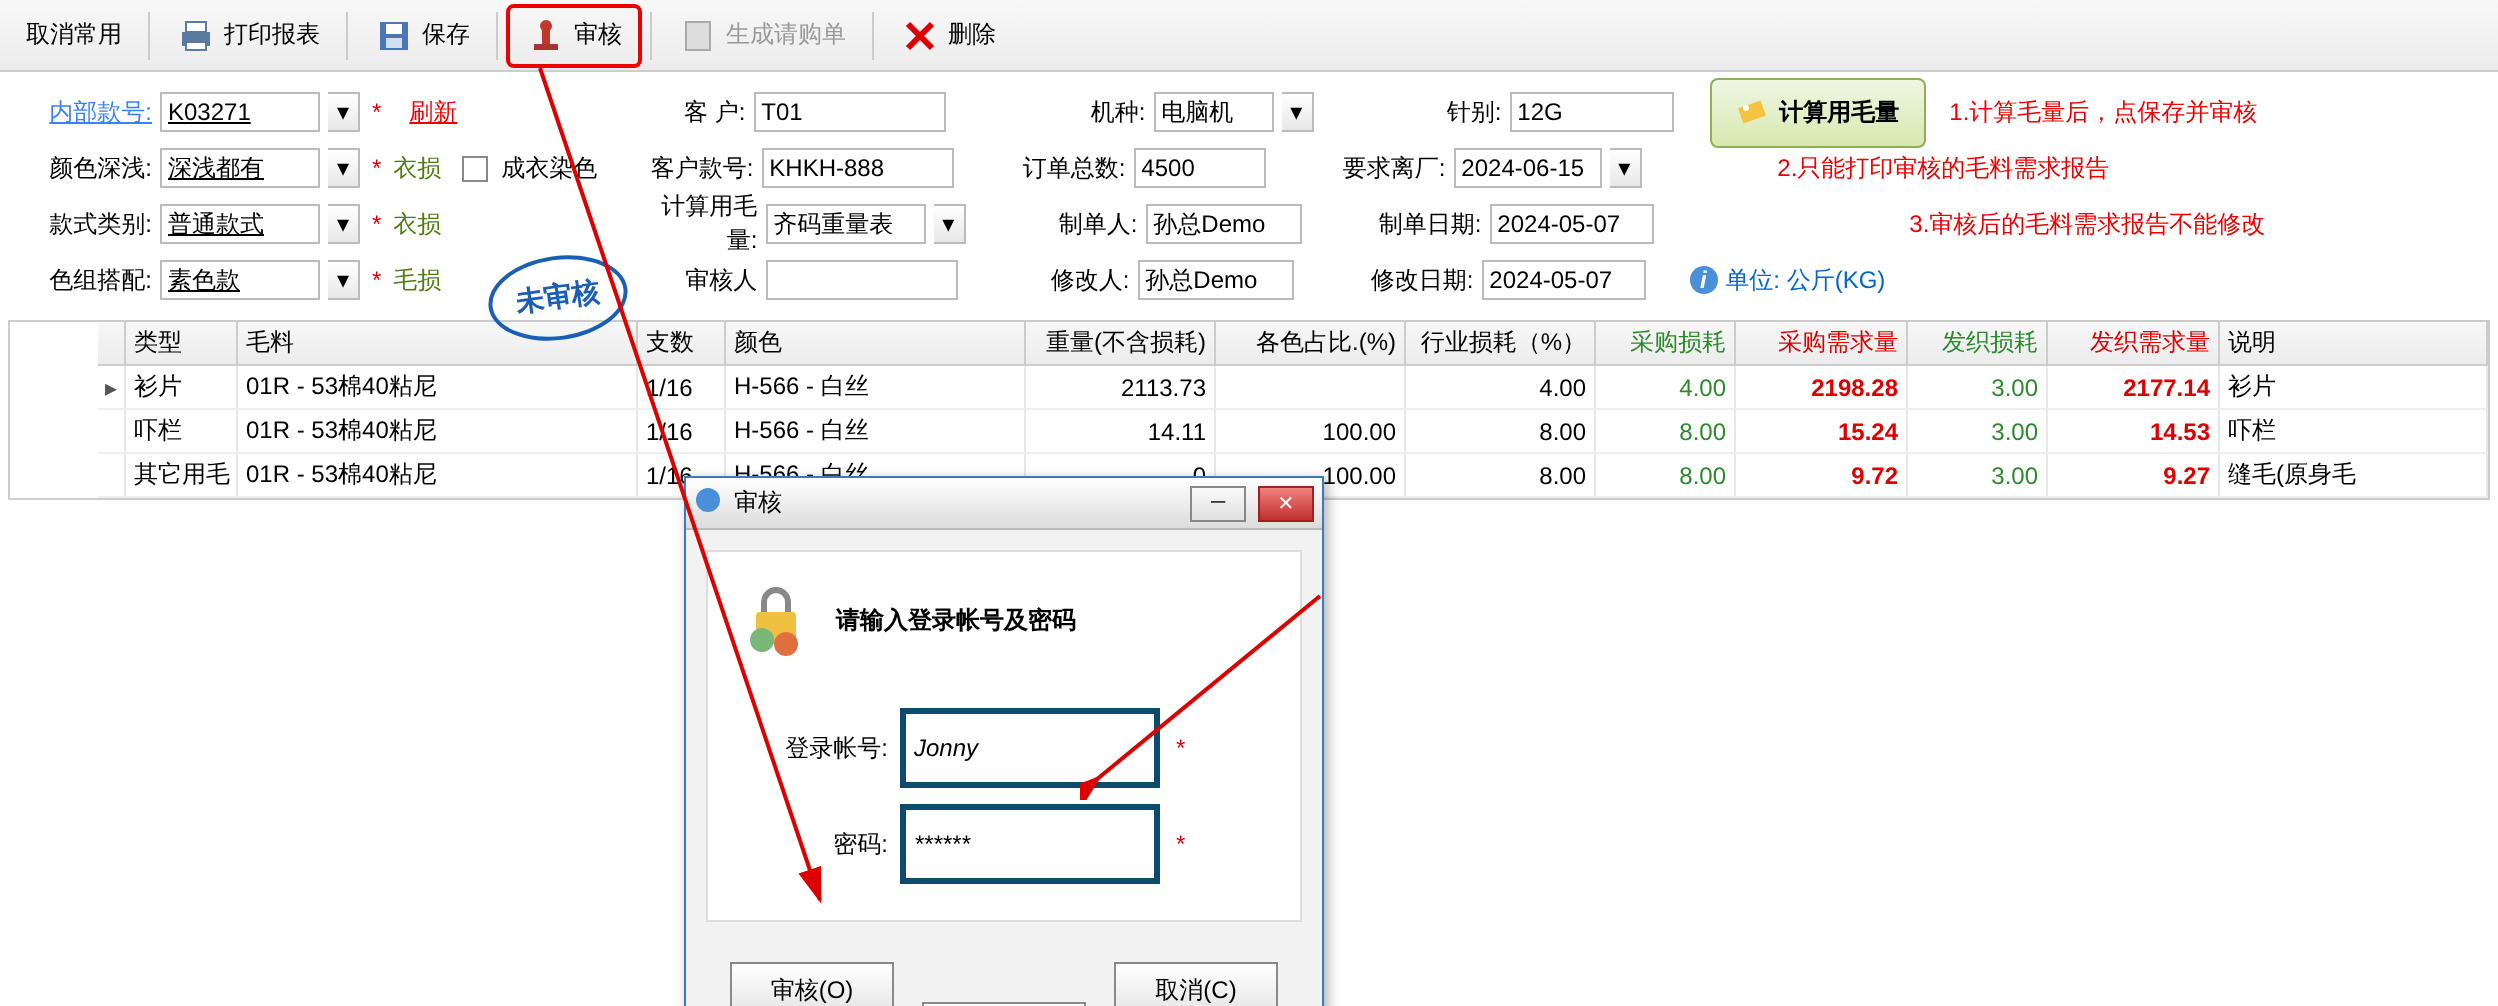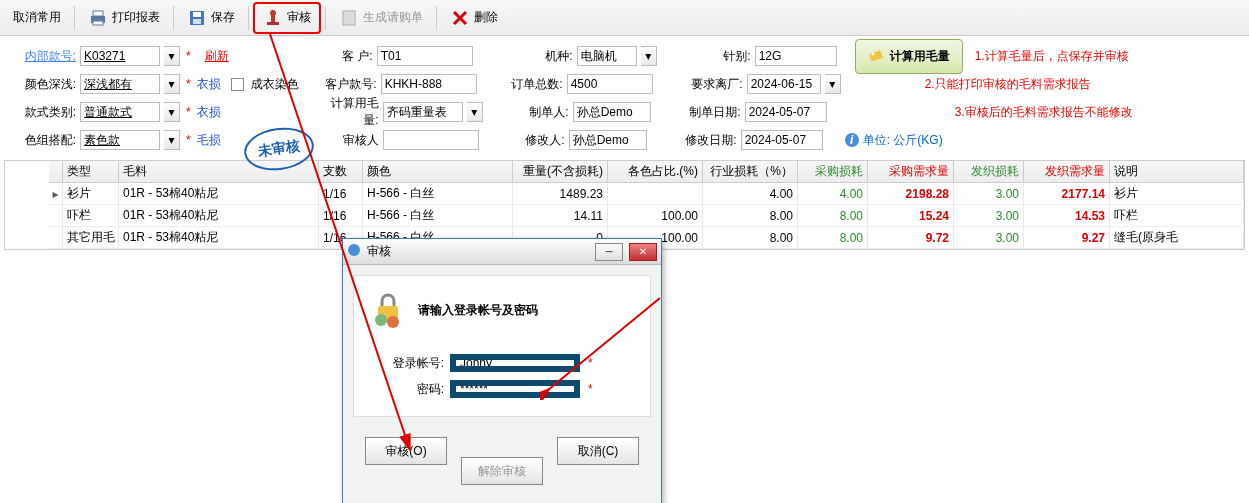--- a/index.html
+++ b/index.html
@@ -11,21 +11,21 @@
 .tbtn .ico { width: 20px; height: 20px; display: inline-flex; align-items: center; justify-content: center; }
 .audit-highlight { border: 2px solid #e00; border-radius: 4px; }
 .sep { width: 1px; height: 24px; background: #ccc; margin: 0 4px; }
 
 
 .form-area { padding: 6px 20px 2px 20px; }
 .form-row { display: flex; align-items: center; height: 28px; gap: 4px; }
 .lbl { width: 56px; text-align: right; color: #000; }
 .lbl.blue { color: #3b82f6; text-decoration: underline; cursor: pointer; }
 .star { color: #e00; padding: 0 2px; }
-.greytxt { color: #1d4ed8; }
+.greytxt { color: #4d7c0f; }
 .fld { height: 20px; border: 1px solid #bbb; padding: 0 3px; background: #fff; display: inline-flex; align-items: center; }
 .fld.combo { width: 80px; text-decoration: underline; }
 .dd { display: inline-flex; align-items: center; justify-content: center; width: 16px; height: 20px; border: 1px solid #bbb; border-left: none; background: linear-gradient(#fff,#e8e8e8); cursor: pointer; }
 .refresh { color: #e00; text-decoration: underline; cursor: pointer; margin-left: 8px; }
 .chk { width: 13px; height: 13px; border: 1px solid #888; display: inline-block; margin: 0 3px 0 6px; }
 
 .calc-btn { display: inline-flex; align-items: center; gap: 4px; padding: 6px 12px; border: 1px solid #8fae5a; border-radius: 4px; background: linear-gradient(#f0f7e2,#d6e8b0); cursor: pointer; font-weight: bold; }
 .notes { color: #e00; line-height: 16px; font-size: 12px; margin-left: 8px; }
 .unit-note { color: #0066cc; display: inline-flex; align-items: center; gap: 4px; margin-left: 8px; }
 
@@ -50,21 +50,21 @@
 .dlg-title { height: 26px; background: linear-gradient(#fff,#dcdcdc); display: flex; align-items: center; padding: 0 4px; gap: 6px; border-bottom: 1px solid #bbb; }
 .dlg-title .spacer { flex: 1; }
 .winbtn { width: 28px; height: 18px; border: 1px solid #888; background: linear-gradient(#fafafa,#e0e0e0); display: flex; align-items: center; justify-content: center; cursor: pointer; font-size: 10px; }
 .winbtn.close { background: linear-gradient(#f08080,#c03030); color: #fff; border-color: #a02020; }
 .dlg-body { padding: 10px; }
 .dlg-inner { border: 1px solid #ddd; background: #fff; padding: 10px; }
 .dlg-head { display: flex; align-items: center; gap: 10px; padding: 4px 0 16px 4px; }
 .dlg-head .lockico { width: 40px; height: 40px; }
 .dlg-field { display: flex; align-items: center; gap: 6px; margin: 8px 0; }
 .dlg-field .flbl { width: 80px; text-align: right; }
-.dlg-field input { width: 130px; height: 18px; border: 6px solid #0c4a6e; padding: 0 4px; }
+.dlg-field input { width: 130px; height: 40px; border: 3px solid #0c4a6e; padding: 0 4px; font-style: italic; }
 .dlg-buttons { display: flex; gap: 14px; padding: 20px 4px 8px 4px; justify-content: center; }
 .dbtn { width: 82px; height: 28px; border: 1px solid #888; background: linear-gradient(#fff,#e4e4e4); cursor: pointer; }
 .dbtn.disabled { color: #999; margin-top: 20px; }
 
 
 .arrow { position: absolute; pointer-events: none; }
 </style>
 </head>
 <body>
 
@@ -167,28 +167,28 @@
     <span class="greytxt">衣损</span>
     <span class="chk"></span>
     <span>成衣染色</span>
 
     <span style="width:14px"></span>
     <span class="lbl">客户款号:</span>
     <span class="fld" style="width:96px">KHKH-888</span>
 
     <span style="width:22px"></span>
     <span class="lbl">订单总数:</span>
-    <span class="fld" style="width:86px">4500</span>
+    <span class="fld" style="width:66px">4500</span>
 
     <span style="width:26px"></span>
     <span class="lbl">要求离厂:</span>
     <span class="fld" style="width:74px">2024-06-15</span>
       <span class="dd">▾</span>
 
-    <div class="notes" style="margin-left:80px">
+    <div class="notes" style="margin-left:64px">
       <div>2.只能打印审核的毛料需求报告</div>
     </div>
   </div>
 
   <div class="form-row">
     <span class="lbl">款式类别:</span>
     <span class="fld combo">普通款式</span>
       <span class="dd">▾</span>
     <span class="star">*</span>
     <span class="greytxt">衣损</span>
@@ -255,21 +255,21 @@
     <div class="gc c-freq r red">发织需求量</div>
     <div class="gc c-desc">说明</div>
   </div>
   <div id="grid-body">
       <div class="grid-row">
         <div class="gc rowmark">▸</div>
         <div class="gc c-type">衫片</div>
         <div class="gc c-wool">01R - 53棉40粘尼</div>
         <div class="gc c-zhi">1/16</div>
         <div class="gc c-color">H-566 - 白丝</div>
-        <div class="gc c-weight r">1489.23</div>
+        <div class="gc c-weight r">2113.73</div>
         <div class="gc c-ratio r"></div>
         <div class="gc c-loss r">4.00</div>
         <div class="gc c-ploss r green">4.00</div>
         <div class="gc c-preq r red">
           <b>2198.28</b>
         </div>
         <div class="gc c-floss r green">3.00</div>
         <div class="gc c-freq r red">
           <b>2177.14</b>
         </div>

